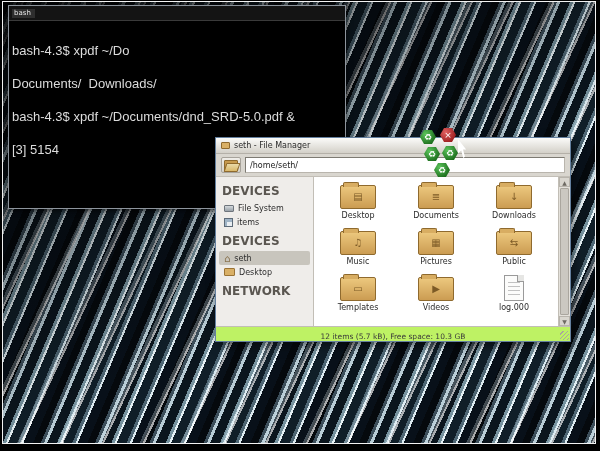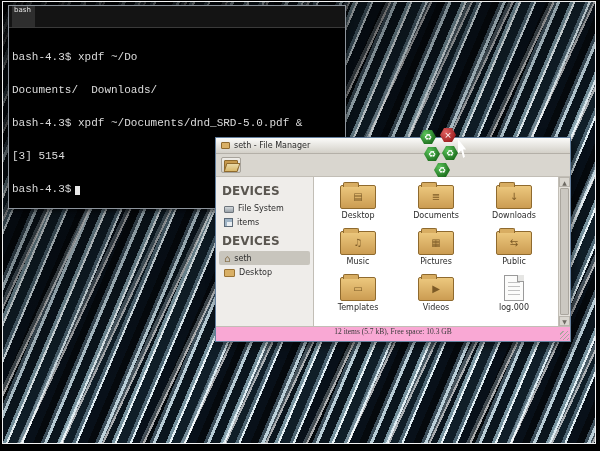--- a/index.html
+++ b/index.html
@@ -19,26 +19,26 @@
                 #081019 41px 50px);
   }
   .screen::before { content:""; position:absolute; inset:0; pointer-events:none;
               background: linear-gradient(150deg, rgba(0,0,0,0.88) 0%,
                           rgba(0,0,0,0.35) 32%, rgba(0,0,0,0) 58%); }
 
   
   .terminal { position:absolute; left:5px; top:3px; width:338px; height:204px;
               background:#000; border:1px solid #8d949c; z-index:2;
               box-shadow:1px 2px 5px rgba(0,0,0,0.6); }
-  .term-titlebar { height:22px; background:#141414; border-bottom:1px solid #3a3a3a;
-              display:flex; padding:0 3px; }
+  .term-titlebar { height:15px; background:#141414; border-bottom:1px solid #3a3a3a;
+              display:flex; align-items:center; padding:0 3px; }
   .term-title { color:#e6e6e6; font-size:7px; line-height:1; background:#2e2e2e;
               padding:1px 4px 1px 2px; }
-  .term-body { padding:2px 3px; font-family:Liberation Mono, monospace;
-              font-size:11px; line-height:11px; color:#dcdcdc; white-space:pre; }
+  .term-body { padding:2px 3px; font-family:Liberation Sans, sans-serif;
+              font-size:13px; line-height:11px; color:#dcdcdc; white-space:pre; }
   .t-cursor { display:inline-block; width:5px; height:9px; background:#e8e8e8;
               margin-left:4px; vertical-align:text-bottom; }
 
   
   .fm { position:absolute; left:212px; top:135px; width:356px; height:205px;
         background:#d9d6cf; border:1px solid #64809f; z-index:3;
         box-shadow:3px 4px 9px rgba(0,0,0,0.5); display:flex; flex-direction:column; }
   .fm-titlebar { height:16px; flex:0 0 16px; background:linear-gradient(#fbfbf9,#d3d0c8);
         border-bottom:1px solid #b4b0a8; display:flex; align-items:center; gap:4px;
         padding:0 5px; }
@@ -58,21 +58,21 @@
         height:7px; background:linear-gradient(#ead9a8,#d9b86a); border:1px solid #8f6a2e;
         transform:skewX(-18deg); border-radius:1px; }
   .path-entry { flex:1; height:16px; background:#fff; border:1px solid #7d7a72;
         border-bottom-color:#b9b5ad; border-right-color:#b9b5ad; font-size:8px;
         padding:0 4px; color:#222; font-family:inherit; }
 
   .fm-body { flex:1; display:flex; min-height:0; }
   .fm-side { width:98px; flex:0 0 98px; background:#efedea; border-right:1px solid #c2beb6;
         padding-top:2px; overflow:hidden; }
   .side-h { font-size:12px; font-weight:bold; color:#5a5650; padding:5px 6px 3px; }
-  .side-item { display:flex; align-items:flex-end; gap:4px; font-size:8px; color:#2e2e2e;
+  .side-item { display:flex; align-items:center; gap:4px; font-size:8px; color:#2e2e2e;
         padding:2.5px 5px; margin:0 3px; border-radius:2px; }
   .side-item.sel { background:#c8c5bd; }
   .ic { flex:0 0 auto; }
   .ic-drive { width:10px; height:7px; background:linear-gradient(#d4d9dd,#98a1a8);
         border:1px solid #6e757c; border-radius:1px; }
   .ic-floppy { width:9px; height:9px; background:#9fb4c6; border:1px solid #5c6a78;
         position:relative; }
   .ic-floppy::after { content:""; position:absolute; left:2px; bottom:0; width:5px;
         height:4px; background:#e9eef2; }
   .ic-home { font-size:10px; line-height:9px; color:#8a7450; }
@@ -101,23 +101,23 @@
         border-bottom:1px solid #9a9a9a; }
   .flabel { font-size:8px; color:#2b2b2b; line-height:1; }
 
   .fm-scroll { width:12px; flex:0 0 12px; background:#e4e1db; border-left:1px solid #c2beb6;
         display:flex; flex-direction:column; }
   .sc-btn { height:10px; font-size:6px; color:#6e6a63; display:flex; align-items:center;
         justify-content:center; background:#d9d6cf; border:1px solid #b8b4ac; }
   .sc-thumb { flex:1; margin:1px; background:#cbc8c1; border:1px solid #aaa69e;
         border-radius:1px; }
 
-  .fm-status { height:15px; flex:0 0 15px; background:#f9a8d4; border-top:1px solid #c2beb6;
-        display:flex; align-items:flex-start; justify-content:center; font-size:7.5px;
-        color:#3a3a3a; position:relative;font-family:Liberation Serif, serif; }
+  .fm-status { height:15px; flex:0 0 15px; background:#bef264; border-top:1px solid #c2beb6;
+        display:flex; align-items:flex-end; justify-content:center; font-size:7.5px;
+        color:#3a3a3a; position:relative; }
   .grip { position:absolute; right:1px; bottom:1px; width:9px; height:9px;
         background:repeating-linear-gradient(135deg, transparent 0 2px, #aaa69e 2px 3px); }
 
   
   .hex { position:absolute; width:16px; height:14px; z-index:5;
         clip-path:polygon(25% 0, 75% 0, 100% 50%, 75% 100%, 25% 100%, 0 50%);
         display:flex; align-items:center; justify-content:center;
         font-size:9px; line-height:1; color:#fff; }
   .hex-green { background:radial-gradient(circle at 35% 30%, #5cc45c, #1d6f1d 75%); }
   .hex-red   { background:radial-gradient(circle at 35% 30%, #e06060, #9e1f1f 75%); }
@@ -132,34 +132,34 @@
 
   <div class="terminal">
     <div class="term-titlebar">
       <span class="term-title">bash</span>
     </div>
     <div class="term-body">
       <div>bash-4.3$ xpdf ~/Do</div>
       <div>Documents/  Downloads/</div>
       <div>bash-4.3$ xpdf ~/Documents/dnd_SRD-5.0.pdf &amp;</div>
       <div>[3] 5154</div>
-      <div><span>bash-4.3$</span><span class="t-cursor"></span></div>
     </div>
   </div>
 
   <div class="fm">
     <div class="fm-titlebar">
       <span class="win-icon"></span>
       <span class="fm-title">seth - File Manager</span>
     </div>
 
     <div class="fm-toolbar">
       <span class="tb-btn">
         <span class="openfolder"></span>
       </span>
+      <input class="path-entry" value="/home/seth/" style="">
     </div>
 
     <div class="fm-body">
       <div class="fm-side">
         <div class="side-h">DEVICES</div>
         <div class="side-item">
           <span class="ic ic-drive"></span>
           <span>File System</span>
         </div>
         <div class="side-item">
@@ -170,20 +170,21 @@
         <div class="side-h">DEVICES</div>
         <div class="side-item sel">
           <span class="ic ic-home">⌂</span>
           <span>seth</span>
         </div>
         <div class="side-item">
           <span class="ic ic-folder"></span>
           <span>Desktop</span>
         </div>
 
+        <div class="side-h">NETWORK</div>
       </div>
 
       <div class="fm-main">
         <div class="fitem">
           <span class="folder">
               <span class="emblem">▤</span>
             </span>
           <span class="flabel">Desktop</span>
         </div>
         <div class="fitem">

